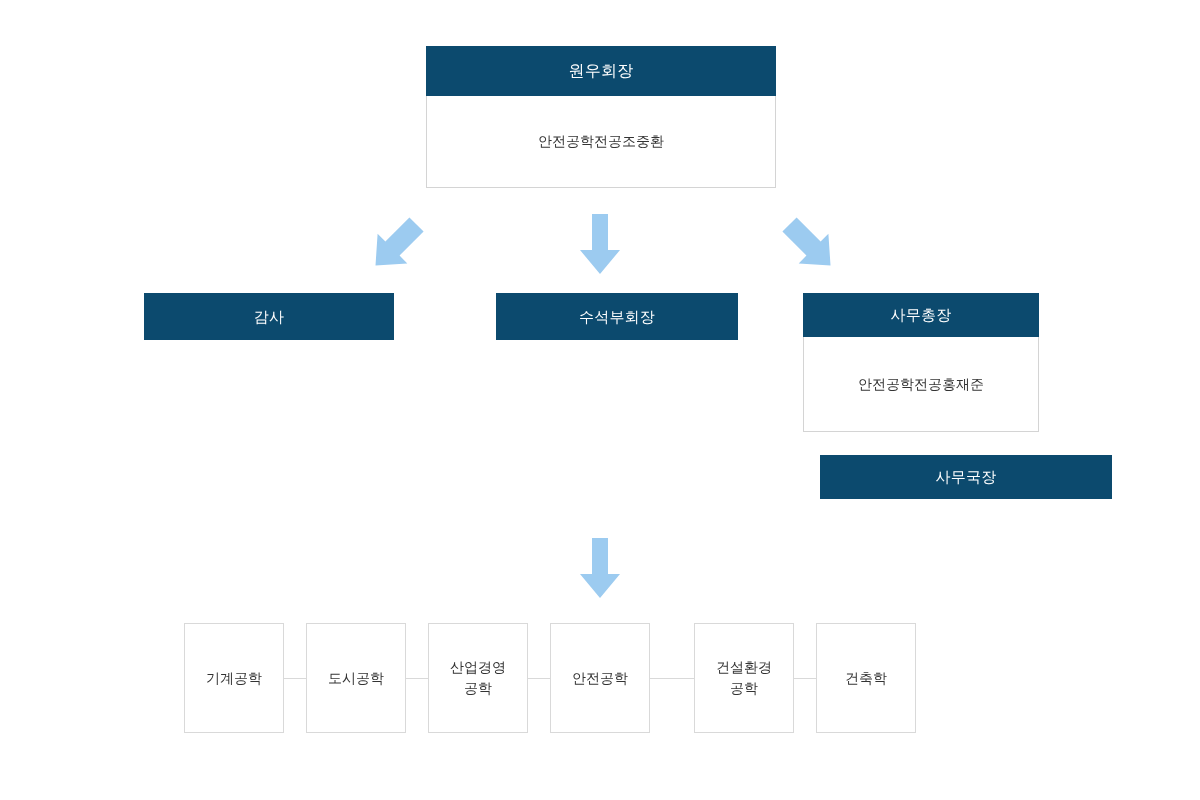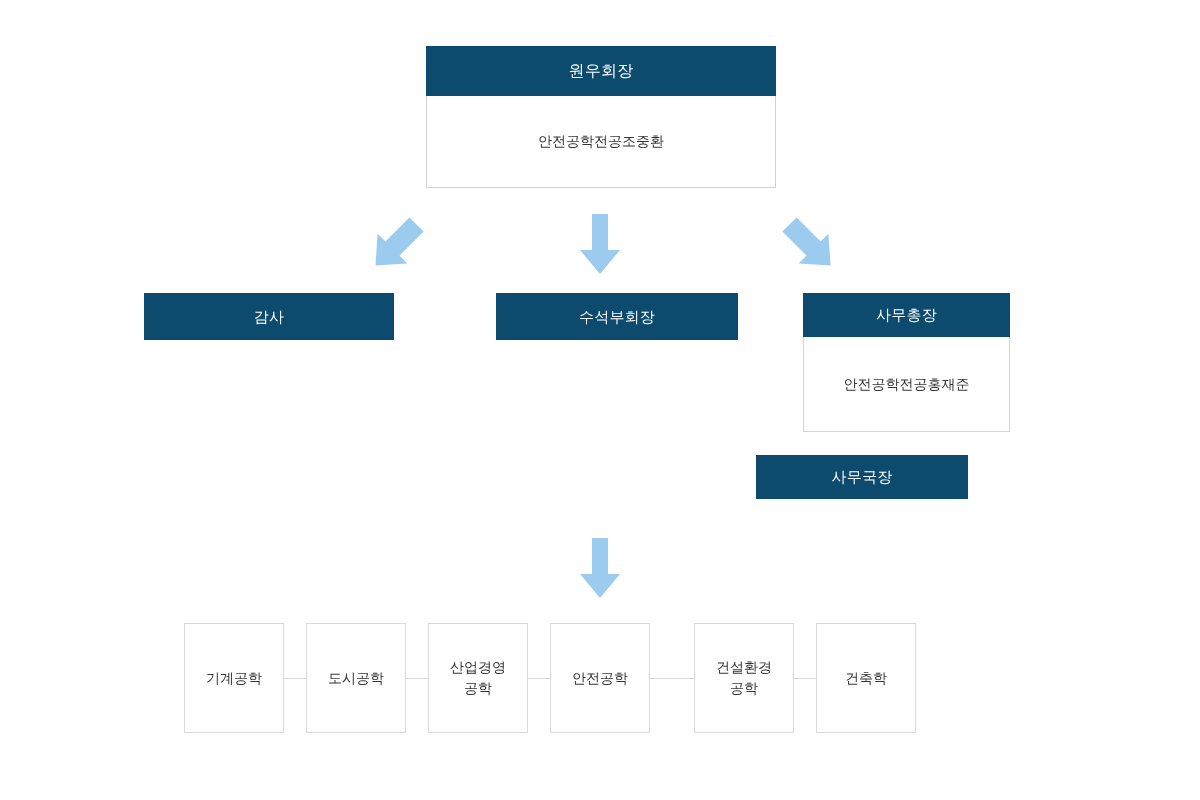--- a/index.html
+++ b/index.html
@@ -88,29 +88,29 @@
   #node-senior-vp {
     left: 496px;
     top: 293px;
     width: 242px;
   }
   #node-senior-vp .node-header { height: 47px; }
 
   #node-secretary-general {
     left: 803px;
     top: 293px;
-    width: 207px;
+    width: 236px;
   }
   #node-secretary-general .node-header { height: 44px; }
   #node-secretary-general .node-body   { height: 95px; }
 
   #node-office-director {
-    left: 756px;
+    left: 820px;
     top: 455px;
-    width: 212px;
+    width: 292px;
   }
   #node-office-director .node-header { height: 44px; }
 
   
   .arrow {
     position: absolute;
     line-height: 0;
   }
   .arrow svg { display: block; }
 

